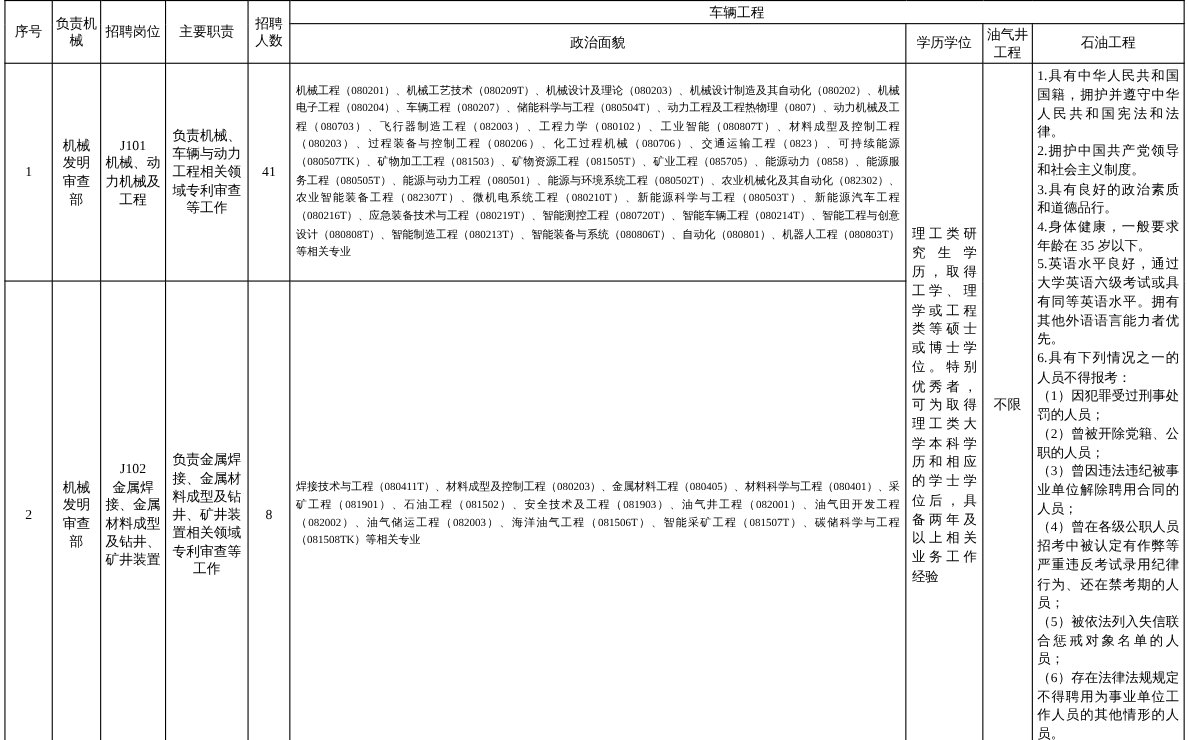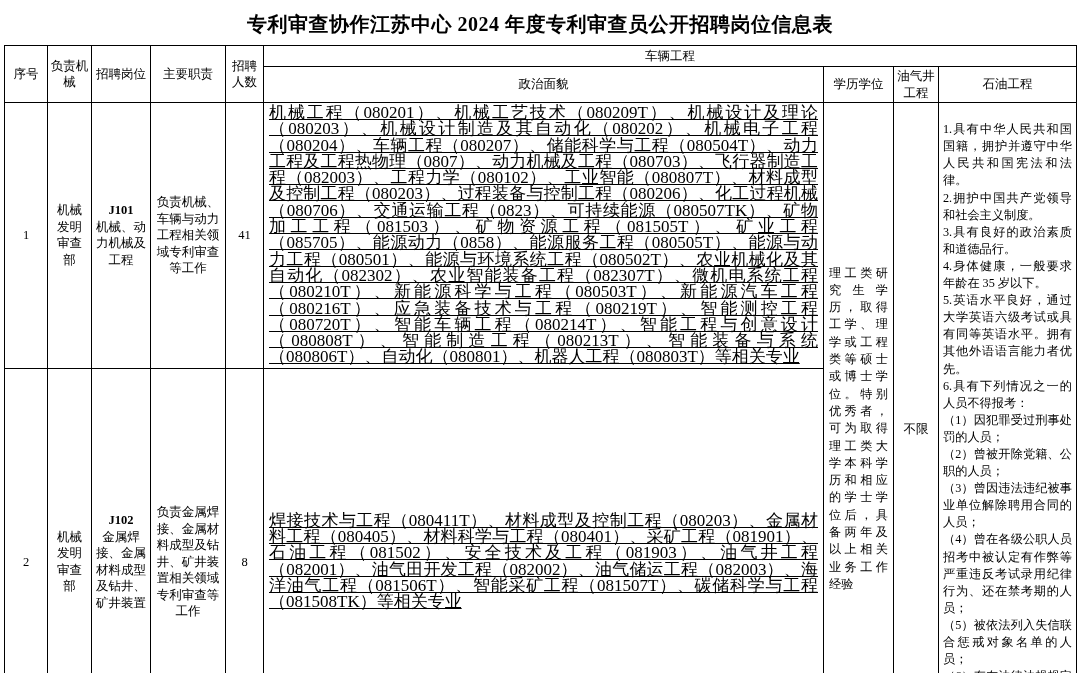--- a/index.html
+++ b/index.html
@@ -41,47 +41,45 @@
   .job-table th { padding: 1px 2px; }
   tr.hdr1 th { height: 21px; }
   tr.hdr2 th { height: 29px; }
   tr.row1 { height: 181px; }
   tr.row2 { height: 387px; }
   td.major-cell {
     text-align: justify;
     text-align-last: left;
     padding: 2px 5px;
     line-height: 16.3px;
-    font-size: 17px;
-    text-decoration: underline;
+    font-size: 10px;
   }
   td.degree-cell {
     text-align: justify;
     text-align-last: left;
     padding: 2px 5px;
     line-height: 17.3px;
     font-size: 12.2px;
   }
   td.other-cell {
     text-align: justify;
     text-align-last: left;
     white-space: pre-line;
     padding: 3px 4px;
     line-height: 17.1px;
     font-size: 12.2px;
   }
-  .pos-code { display: block; font-weight: bold; }
+  .pos-code { display: block; }
   .pos-name { display: block; }
 </style>
 </head>
 <body>
 
 <div class="page">
 
-  <div class="doc-title">专利审查协作江苏中心 2024 年度专利审查员公开招聘岗位信息表</div>
 
   <table class="job-table">
     <colgroup>
       <col style="width:43px">
       <col style="width:44px">
       <col style="width:59px">
       <col style="width:75px">
       <col style="width:38px">
       <col style="width:560px">
       <col style="width:70px">

